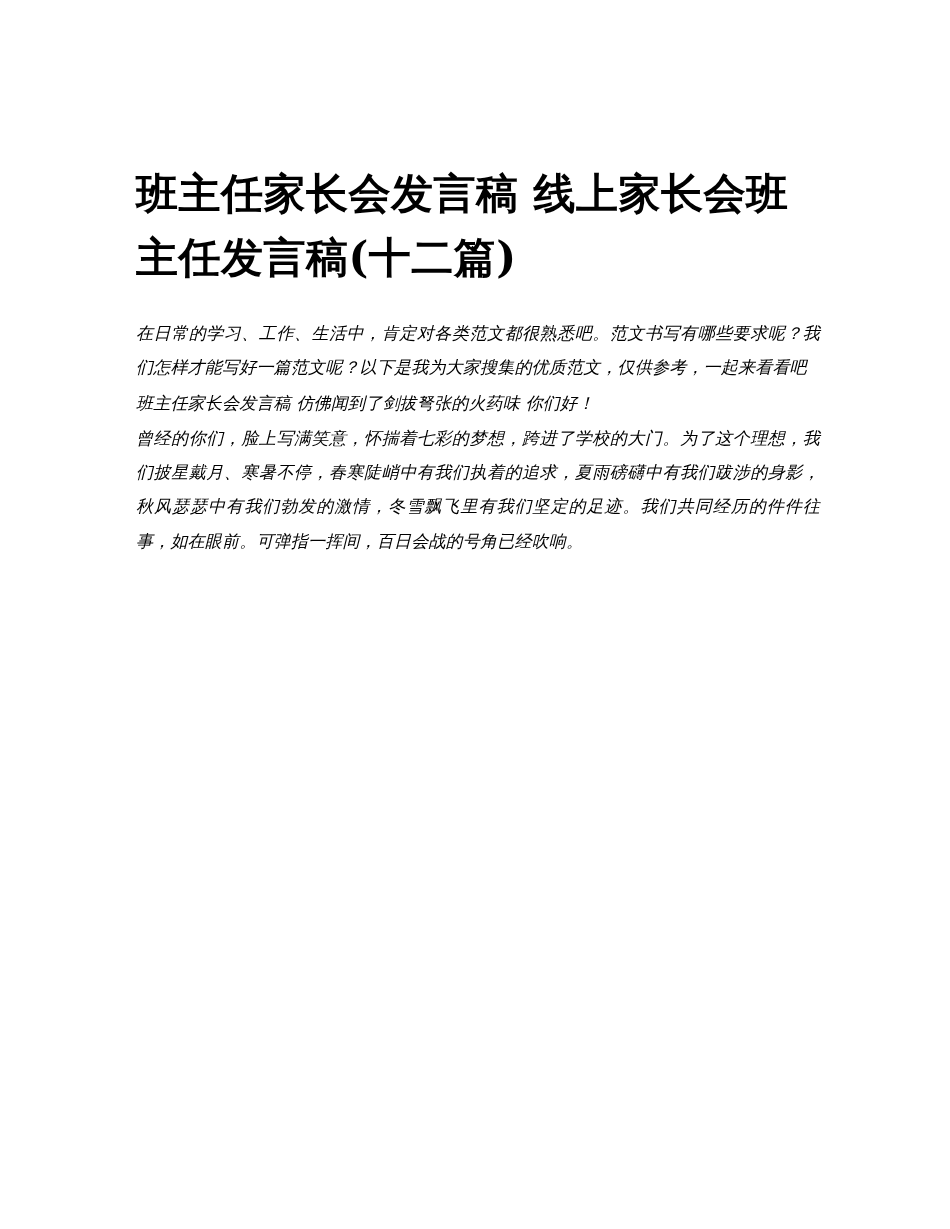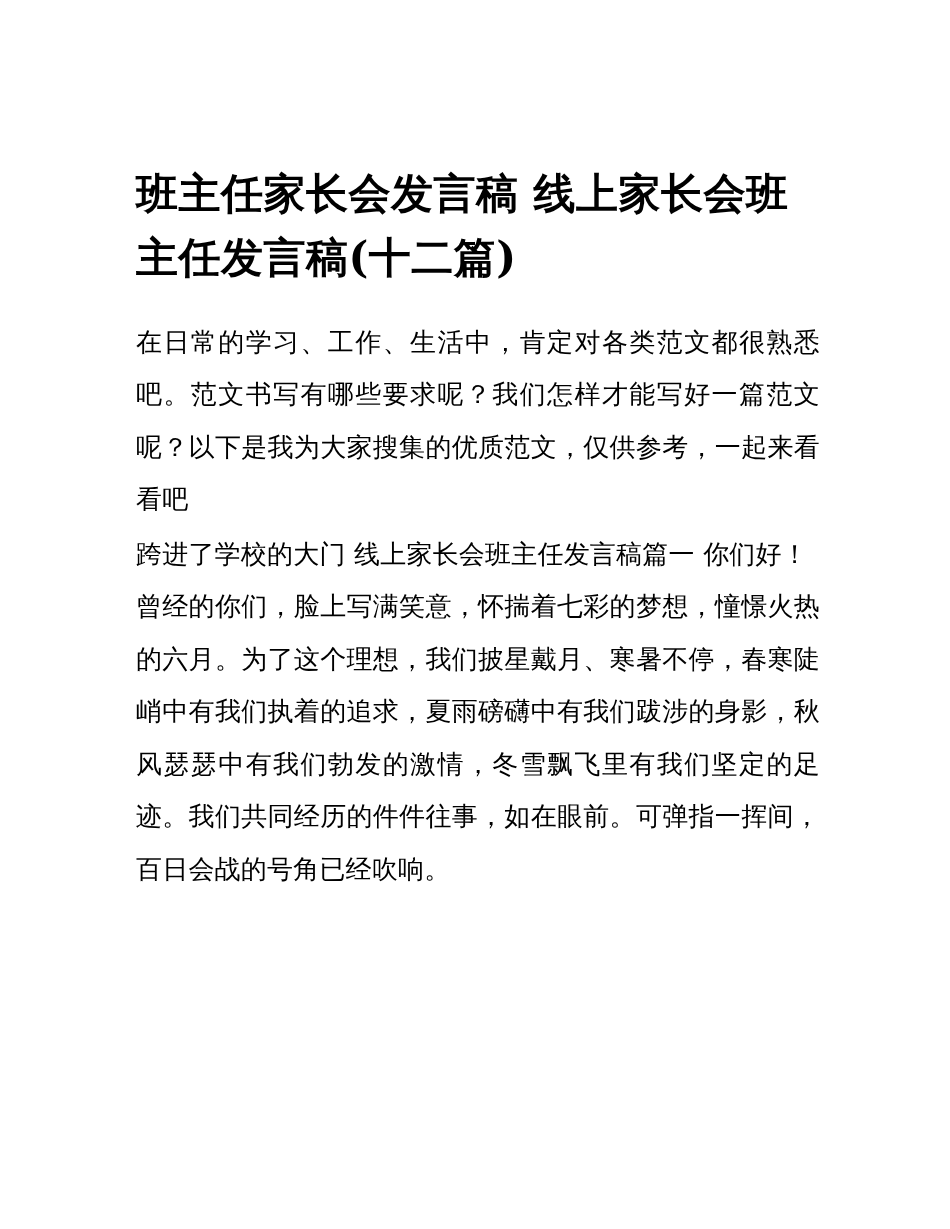--- a/index.html
+++ b/index.html
@@ -26,40 +26,41 @@
   .doc-title {
     font-size: 42px;
     line-height: 1.52;
     font-weight: 700;
     letter-spacing: 0.5px;
     margin: 0 0 26px 0;
     text-align: left;
     font-family: "DejaVu Serif", "Liberation Serif", serif;
   }
   .para {
-    font-size: 26px;
+    font-size: 17px;
     line-height: 2.02;
     margin: 0 0 2px 0;
     text-align: justify;
     text-justify: inter-ideograph;
     letter-spacing: 0.2px;
     font-family: "DejaVu Serif", "Liberation Serif", serif;
+    font-style: italic;
   }
   .para.tight {
     margin-bottom: 0;
   }
 </style>
 </head>
 <body>
 
 <div class="page">
 
   <h1 class="doc-title">班主任家长会发言稿 线上家长会班主任发言稿(十二篇)</h1>
 
   <p class="para">在日常的学习、工作、生活中，肯定对各类范文都很熟悉吧。范文书写有哪些要求呢？我们怎样才能写好一篇范文呢？以下是我为大家搜集的优质范文，仅供参考，一起来看看吧</p>
 
-  <p class="para tight">跨进了学校的大门 线上家长会班主任发言稿篇一 你们好！</p>
+  <p class="para tight">班主任家长会发言稿 仿佛闻到了剑拔弩张的火药味 你们好！</p>
 
 
 
-  <p class="para">曾经的你们，脸上写满笑意，怀揣着七彩的梦想，憧憬火热的六月。为了这个理想，我们披星戴月、寒暑不停，春寒陡峭中有我们执着的追求，夏雨磅礴中有我们跋涉的身影，秋风瑟瑟中有我们勃发的激情，冬雪飘飞里有我们坚定的足迹。我们共同经历的件件往事，如在眼前。可弹指一挥间，百日会战的号角已经吹响。</p>
+  <p class="para">曾经的你们，脸上写满笑意，怀揣着七彩的梦想，跨进了学校的大门。为了这个理想，我们披星戴月、寒暑不停，春寒陡峭中有我们执着的追求，夏雨磅礴中有我们跋涉的身影，秋风瑟瑟中有我们勃发的激情，冬雪飘飞里有我们坚定的足迹。我们共同经历的件件往事，如在眼前。可弹指一挥间，百日会战的号角已经吹响。</p>
 
 </div>
 
 </body></html>

